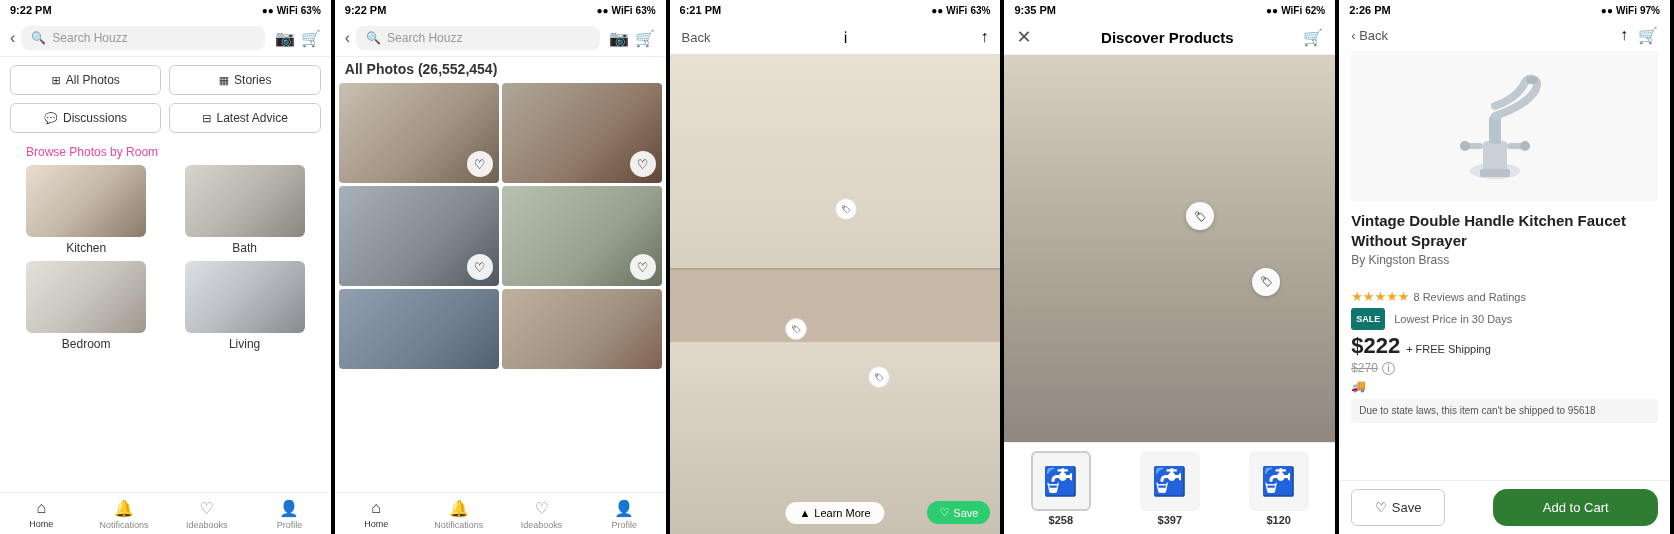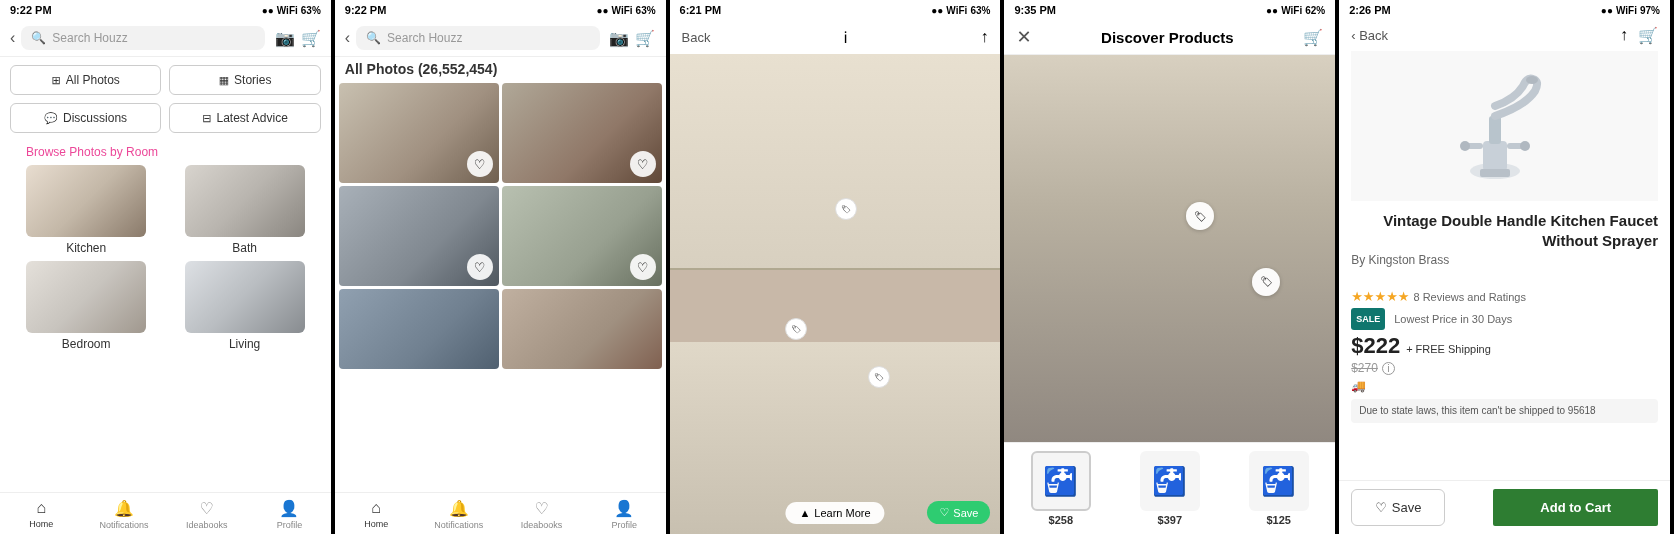--- a/index.html
+++ b/index.html
@@ -333,21 +333,20 @@
       padding: 10px 0;
       background: #f8f8f8;
       margin-bottom: 10px;
     }
     .product-title {
       font-size: 15px;
       font-weight: 600;
       color: #222;
       line-height: 1.3;
       margin-bottom: 3px;
-      text-align: right;
     }
     .product-brand {
       font-size: 12px;
       color: #666;
       margin-bottom: 22px;
     }
     .stars { color: #f5a623; font-size: 13px; }
     .reviews-text { font-size: 11px; color: #666; }
     .sale-badge {
       background: #0f766e;
@@ -399,24 +398,24 @@
       display: flex;
       align-items: center;
       justify-content: center;
       gap: 5px;
       color: #333;
     }
     .add-to-cart-btn {
       flex: 2;
       background: #2e7d32;
       color: #fff;
-      border-radius: 2px;
+      border-radius: 14px;
       padding: 10px;
       font-size: 13px;
-      font-weight: 700;
+      font-weight: 400;
       text-align: center;
       display: flex;
       align-items: center;
       justify-content: center;
       margin-left: 40px;
     }
 
     .free-shipping { font-size: 11px; color: #333; }
   </style>
 </head>
@@ -617,21 +616,21 @@
     <div class="variant-item">
       <div class="variant-img" style="border:2px solid #ccc;">🚰</div>
       <span class="variant-price">$258</span>
     </div>
     <div class="variant-item">
       <div class="variant-img">🚰</div>
       <span class="variant-price">$397</span>
     </div>
     <div class="variant-item">
       <div class="variant-img">🚰</div>
-      <span class="variant-price">$125</span>
+      <span class="variant-price">$120</span>
     </div>
   </div>
 </div>
 
 <div class="phone">
   <div class="status-bar">
     <span class="time">2:26 PM</span>
     <div class="status-icons">
       <span>●●</span>
       <span>WiFi</span>

